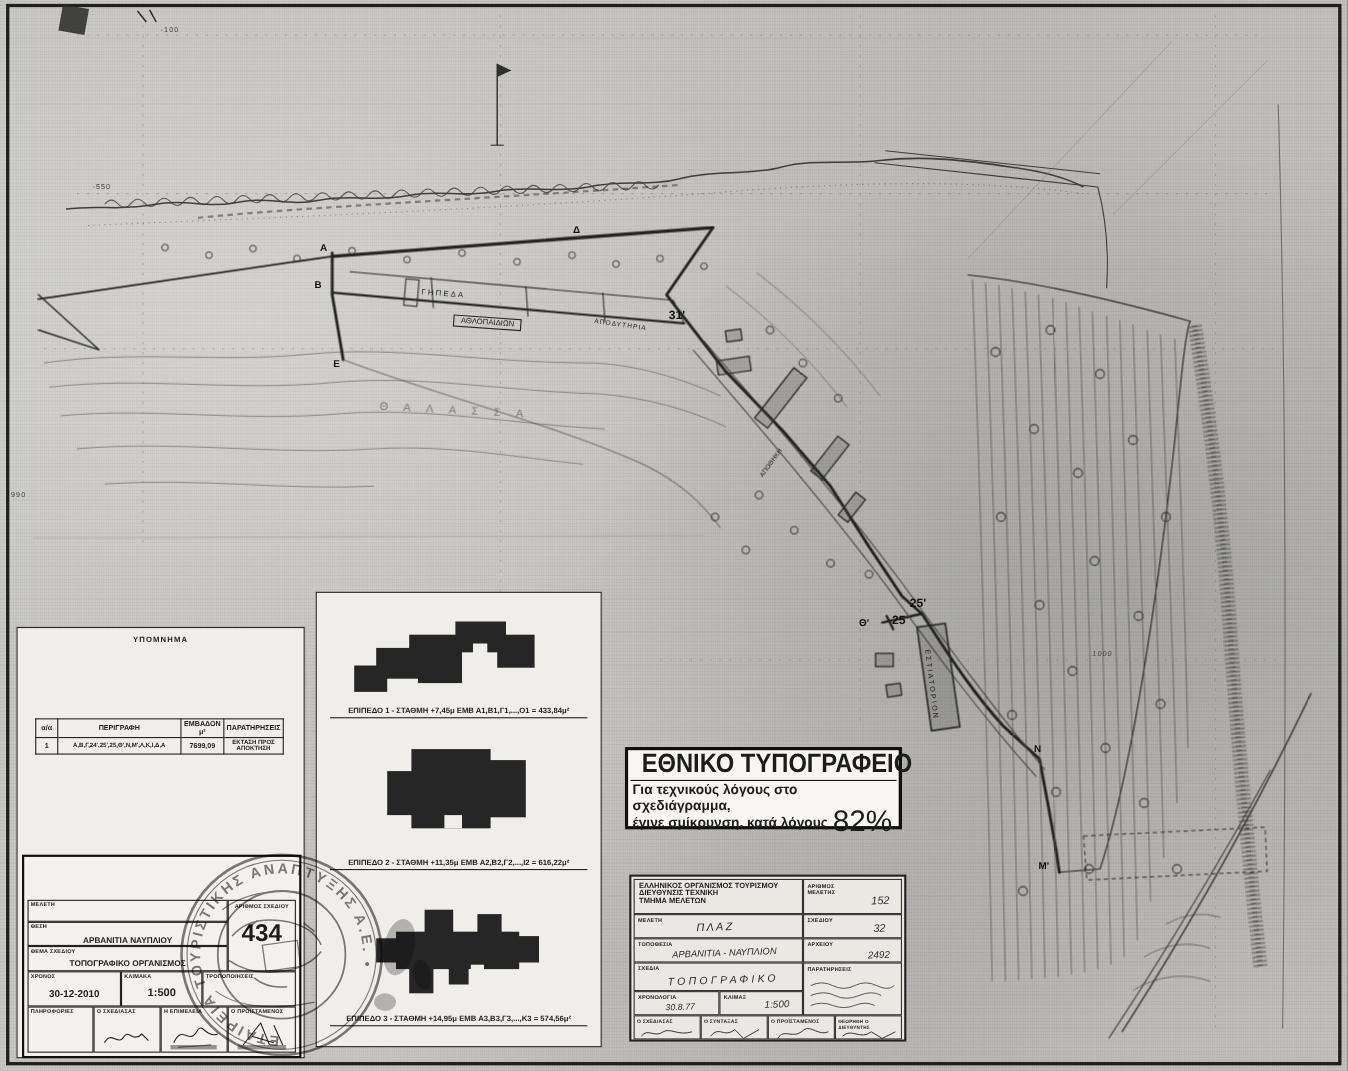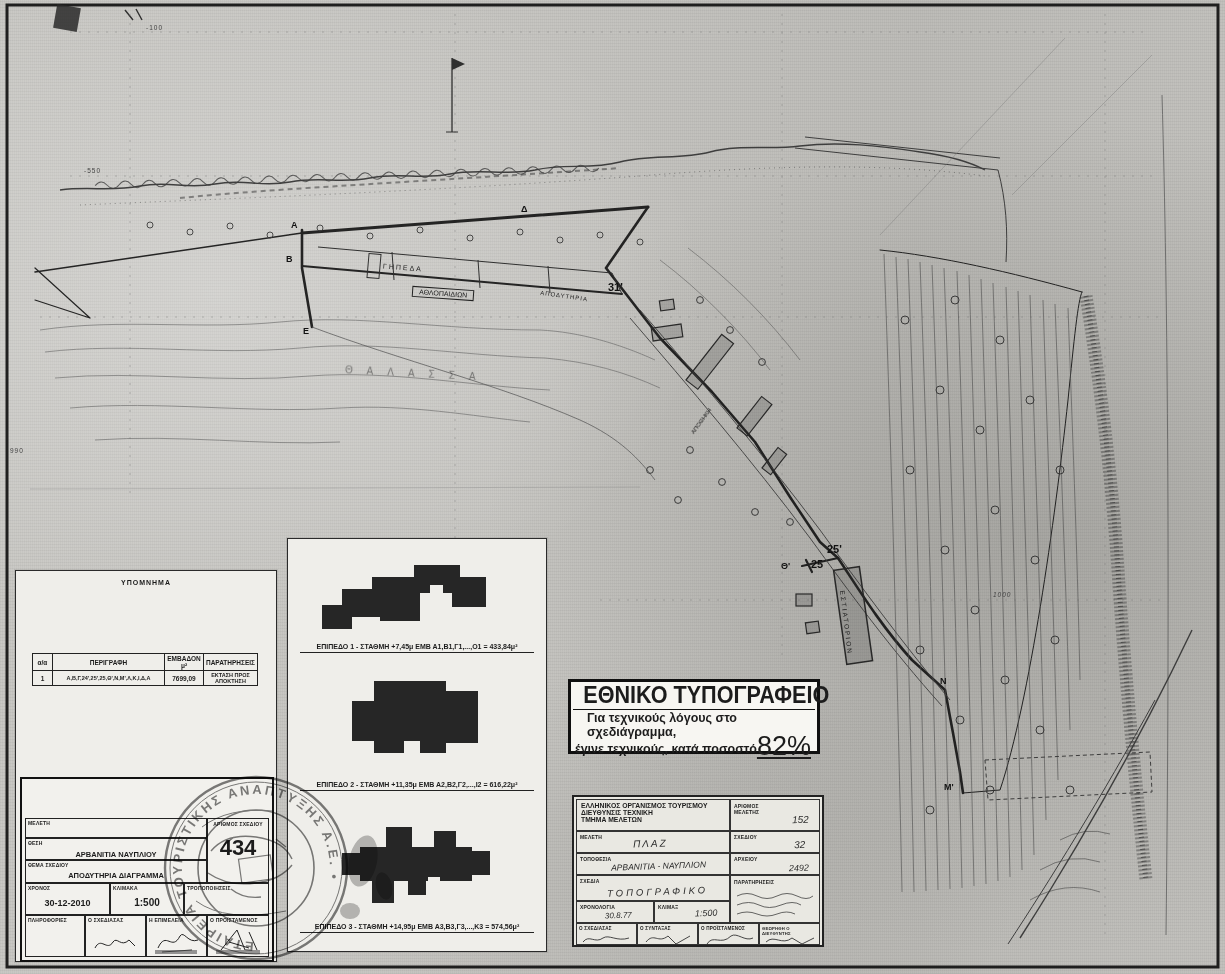--- a/index.html
+++ b/index.html
@@ -249,21 +249,21 @@
   <div class="tb" style="left:20px;top:777px;width:250px;height:181px;">
     <div class="cell" style="left:3px;top:39px;width:182px;height:20px;">
       <span class="lab" style="position:absolute;left:2px;top:1px;">ΜΕΛΕΤΗ</span>
     </div>
     <div class="cell" style="left:3px;top:59px;width:182px;height:22px;">
       <span class="lab" style="position:absolute;left:2px;top:1px;">ΘΕΣΗ</span>
       <div class="val" style="text-align:center;font-size:7.5px;margin-top:11px;">ΑΡΒΑΝΙΤΙΑ ΝΑΥΠΛΙΟΥ</div>
     </div>
     <div class="cell" style="left:3px;top:81px;width:182px;height:23px;">
       <span class="lab" style="position:absolute;left:2px;top:1px;">ΘΕΜΑ ΣΧΕΔΙΟΥ</span>
-      <div class="val" style="text-align:center;font-size:7.5px;margin-top:10px;">ΑΠΟΔΥΤΗΡΙΑ ΔΙΑΓΡΑΜΜΑ</div>
+      <div class="val" style="text-align:center;font-size:7.5px;margin-top:10px;">ΤΟΠΟΓΡΑΦΙΚΟ ΟΡΓΑΝΙΣΜΟΣ</div>
     </div>
     <div class="cell" style="left:185px;top:39px;width:62px;height:65px;">
       <div class="lab" style="text-align:center;margin-top:2px;">ΑΡΙΘΜΟΣ ΣΧΕΔΙΟΥ</div>
       <div class="val" style="text-align:center;font-size:22px;margin-top:8px;">434</div>
     </div>
     <div class="cell" style="left:3px;top:104px;width:85px;height:32px;">
       <span class="lab" style="position:absolute;left:2px;top:1px;">ΧΡΟΝΟΣ</span>
       <div class="val" style="text-align:center;font-size:9px;margin-top:14px;">30-12-2010</div>
     </div>
     <div class="cell" style="left:88px;top:104px;width:74px;height:32px;">
@@ -333,24 +333,24 @@
         <rect x="4" y="36" width="20" height="22"></rect>
       </g>
       <rect x="90" y="60" width="12" height="8" fill="#efeeea"></rect>
     </svg>
     <div class="cap" style="position:absolute;left:12px;top:384px;width:234px;">ΕΠΙΠΕΔΟ 3 - ΣΤΑΘΜΗ +14,95μ   ΕΜΒ Α3,Β3,Γ3,...,Κ3 = 574,56μ²</div>
   </div>
 
   <div class="abs" style="left:568px;top:679px;width:252px;height:75px;background:#f7f6f2;border:3px solid #101010;box-sizing:border-box;">
     <div style="font-size:24px;font-weight:bold;text-align:center;transform:scaleX(.9);margin-top:-1px;white-space:nowrap;">ΕΘΝΙΚΟ ΤΥΠΟΓΡΑΦΕΙΟ</div>
     <div style="border-top:1.5px solid #111;margin:0 2px;"></div>
-    <div style="font-size:12.5px;font-weight:bold;padding:1px 16px 0;">Για τεχνικούς λόγους στο σχεδιάγραμμα,</div>
+    <div style="font-size:12.5px;font-weight:bold;padding:1px 4px 0;">Για τεχνικούς λόγους στο σχεδιάγραμμα,</div>
     <div style="position:relative;">
-      <span style="font-size:12.5px;font-weight:bold;padding:0 4px;">έγινε τεχνικούς, κατά ποσοστό</span>
-      <span style="font-size:27px;position:absolute;right:6px;top:-8px;text-decoration:underline;">82%</span>
+      <span style="font-size:12.5px;font-weight:bold;padding:0 4px;">έγινε σμίκρυνση, κατά λόγους</span>
+      <span style="font-size:27px;position:absolute;right:6px;top:-8px;">82%</span>
     </div>
   </div>
 
   <div class="abs" style="left:572px;top:795px;width:252px;height:152px;background:#e9e8e2;border:2px solid #222;box-sizing:border-box;">
     <div class="cell" style="left:2px;top:2px;width:154px;height:32px;border-color:#333;">
       <div class="val" style="font-size:6.8px;margin:2px 0 0 4px;">ΕΛΛΗΝΙΚΟΣ ΟΡΓΑΝΙΣΜΟΣ ΤΟΥΡΙΣΜΟΥ</div>
       <div class="val" style="font-size:6.8px;margin-left:4px;">ΔΙΕΥΘΥΝΣΙΣ ΤΕΧΝΙΚΗ</div>
       <div class="val" style="font-size:6.8px;margin-left:4px;">ΤΜΗΜΑ ΜΕΛΕΤΩΝ</div>
     </div>
     <div class="cell" style="left:156px;top:2px;width:90px;height:32px;border-color:#333;">

